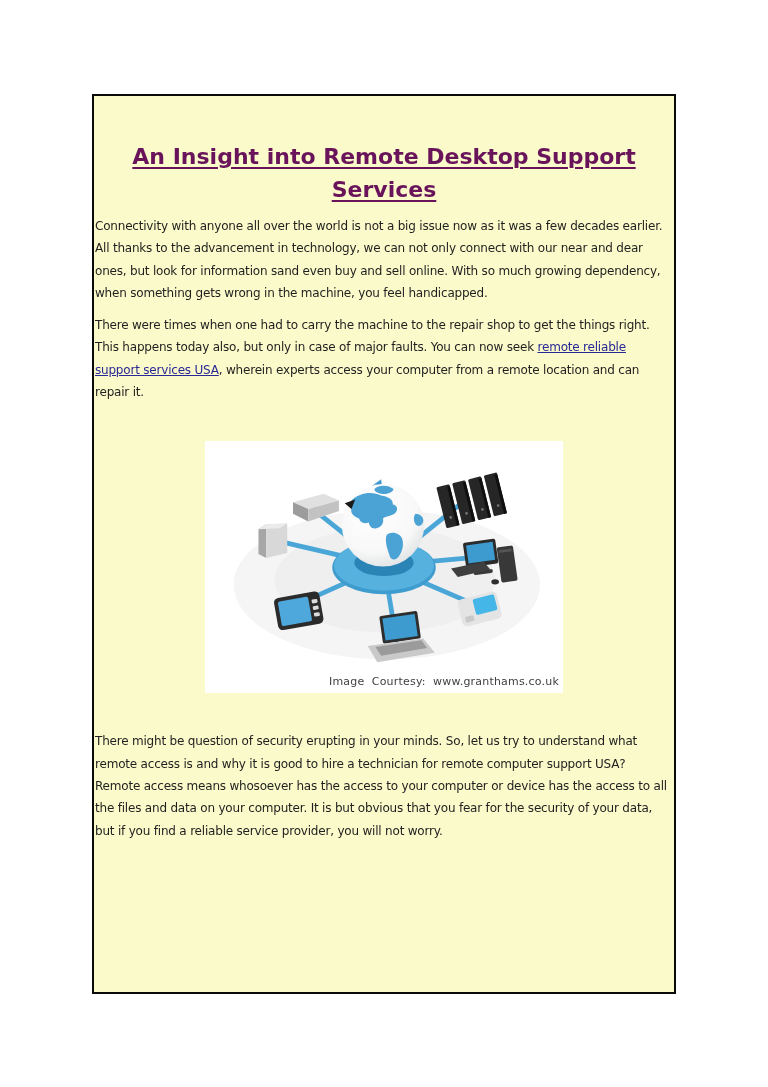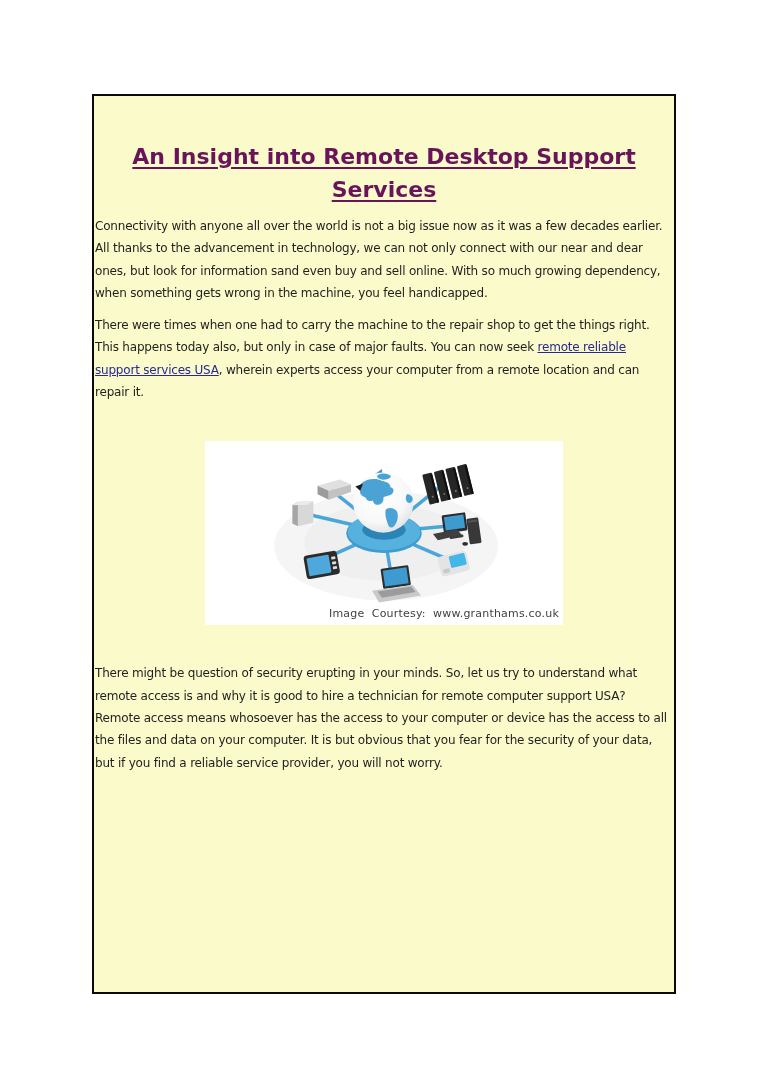--- a/index.html
+++ b/index.html
@@ -48,21 +48,21 @@
   .para.p2 { margin-top: 10px; }
   .para.p3 { margin-top: 37px; }
   .link {
     color: var(--link-color, #282896);
     text-decoration: underline;
     cursor: pointer;
   }
   .figure {
     position: relative;
     width: 358px;
-    height: 184px;
+    height: 252px;
     margin: 38px auto 0;
     background: #ffffff;
   }
   .figure svg { display: block; width: 100%; height: 100%; }
   .caption {
     position: absolute;
     right: 4px;
     bottom: 5px;
     font-size: 11px;
     letter-spacing: 0.2px;

